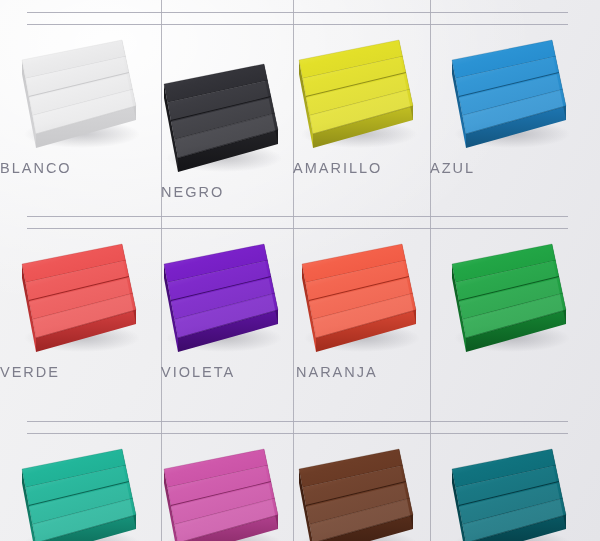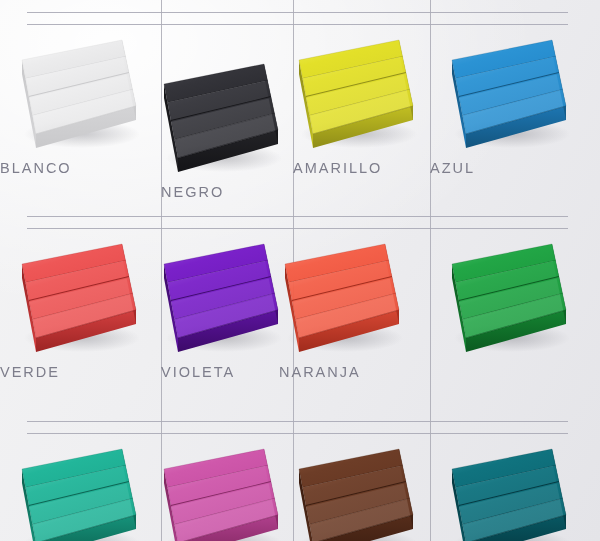--- a/index.html
+++ b/index.html
@@ -265,21 +265,21 @@
             <polygon points="15.5,44.5 115.5,22.5 119.0,39.0 19.0,63.0" fill="url(#g5top)" opacity="0.955"></polygon>
             <line x1="19.0" y1="63.0" x2="119.0" y2="39.0" stroke="#3c0a69" stroke-width="1.8" opacity="0.95"></line>
             <polygon points="19.0,63.0 119.0,39.0 122.5,55.5 22.5,81.5" fill="url(#g5top)" opacity="0.910"></polygon>
             <line x1="22.5" y1="81.5" x2="122.5" y2="55.5" stroke="#3c0a69" stroke-width="1.1" opacity="0.55"></line>
             <polygon points="22.5,81.5 122.5,55.5 126.0,72.0 26.0,100.0" fill="url(#g5top)" opacity="0.865"></polygon>
             <line x1="26.0" y1="100.0" x2="126.0" y2="72.0" stroke="#3c0a69" stroke-width="1.1" opacity="0.55"></line>
     <polygon points="12.0,26.0 112.0,6.0 126.0,72.0 26.0,100.0" fill="none" stroke="#3c0a69" stroke-width="0.6" opacity="0.35"></polygon>
   </svg></div>
         <div class="label" style="top: 148px;">VIOLETA</div>
       </div>
-      <div class="cell" style="left: 279px; top: 216px; width: 137px; height: 232px; padding-left: 36px;">
+      <div class="cell" style="left: 296px; top: 216px; width: 137px; height: 232px; padding-left: 36px;">
         <div class="tilewrap" style="left: -6.5px; top: 22px;">
   <svg width="150" height="130" viewBox="0 0 150 130" aria-hidden="true">
     <defs>
       <linearGradient id="g6top" x1="0" y1="0" x2="0.75" y2="1">
         <stop offset="0%" stop-color="#f88573"></stop>
         <stop offset="45%" stop-color="#f4614a"></stop>
         <stop offset="100%" stop-color="#ee5741"></stop>
       </linearGradient>
       <linearGradient id="g6side" x1="0" y1="0" x2="0" y2="1">
         <stop offset="0%" stop-color="#d64733"></stop>

